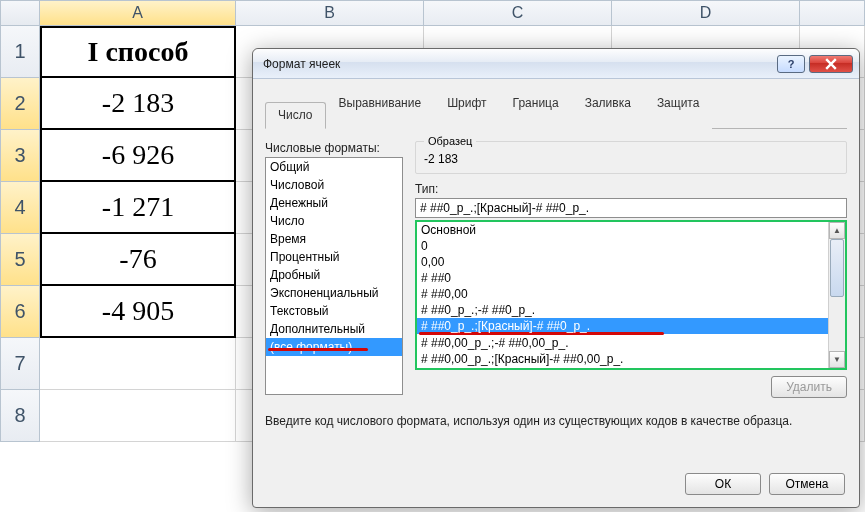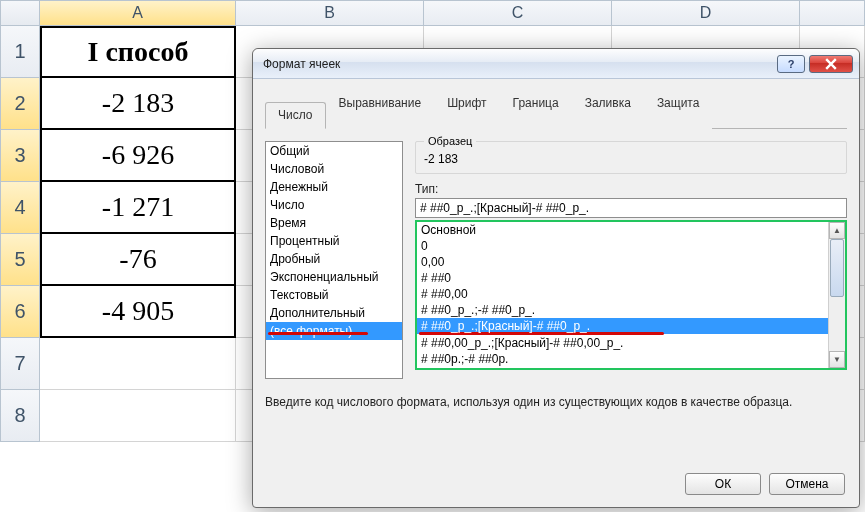--- a/index.html
+++ b/index.html
@@ -193,20 +193,21 @@
       <div class="tab active">Число</div>
       <div class="tab">Выравнивание</div>
       <div class="tab">Шрифт</div>
       <div class="tab">Граница</div>
       <div class="tab">Заливка</div>
       <div class="tab">Защита</div>
     </div>
 
     <div class="panel">
       <div class="left-col">
+        <div class="lbl">Числовые форматы:</div>
         <div class="listbox">
           <div class="li">Общий</div>
           <div class="li">Числовой</div>
           <div class="li">Денежный</div>
           <div class="li">Число</div>
           <div class="li">Время</div>
           <div class="li">Процентный</div>
           <div class="li">Дробный</div>
           <div class="li">Экспоненциальный</div>
           <div class="li">Текстовый</div>
@@ -225,32 +226,36 @@
         <div class="type-list">
           <div class="type-list-inner">
             <div class="li">Основной</div>
             <div class="li">0</div>
             <div class="li">0,00</div>
             <div class="li"># ##0</div>
             <div class="li"># ##0,00</div>
             <div class="li"># ##0_р_.;-# ##0_р_.</div>
             <div class="li sel"># ##0_р_.;[Красный]-# ##0_р_.</div>
             <div class="redline2"></div>
+            <div class="li"># ##0,00_р_.;-# ##0,00_р_.</div>
             <div class="li"># ##0,00_р_.;[Красный]-# ##0,00_р_.</div>
             <div class="li"># ##0р.;-# ##0р.</div>
 
           </div>
           <div class="scrollbar">
             <div class="sb-btn">▲</div>
             <div class="sb-track">
                 <div class="sb-thumb"></div>
               </div>
             <div class="sb-btn">▼</div>
           </div>
         </div>
+        <div class="del-row">
+          <button class="btn disabled">Удалить</button>
+        </div>
       </div>
     </div>
 
     <div class="hint">Введите код числового формата, используя один из существующих кодов в качестве образца.</div>
   </div>
   <div class="dlg-footer">
     <button class="btn">ОК</button>
     <button class="btn">Отмена</button>
   </div>
 </div>

